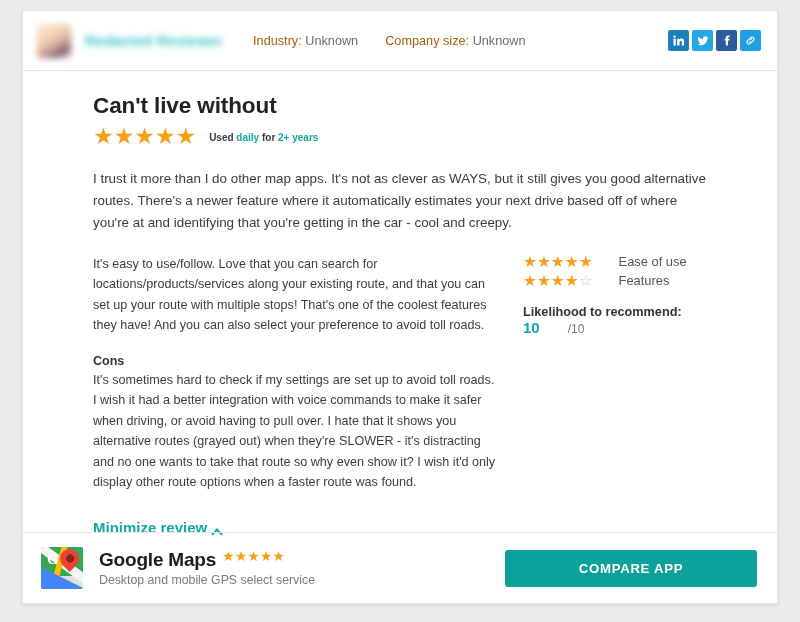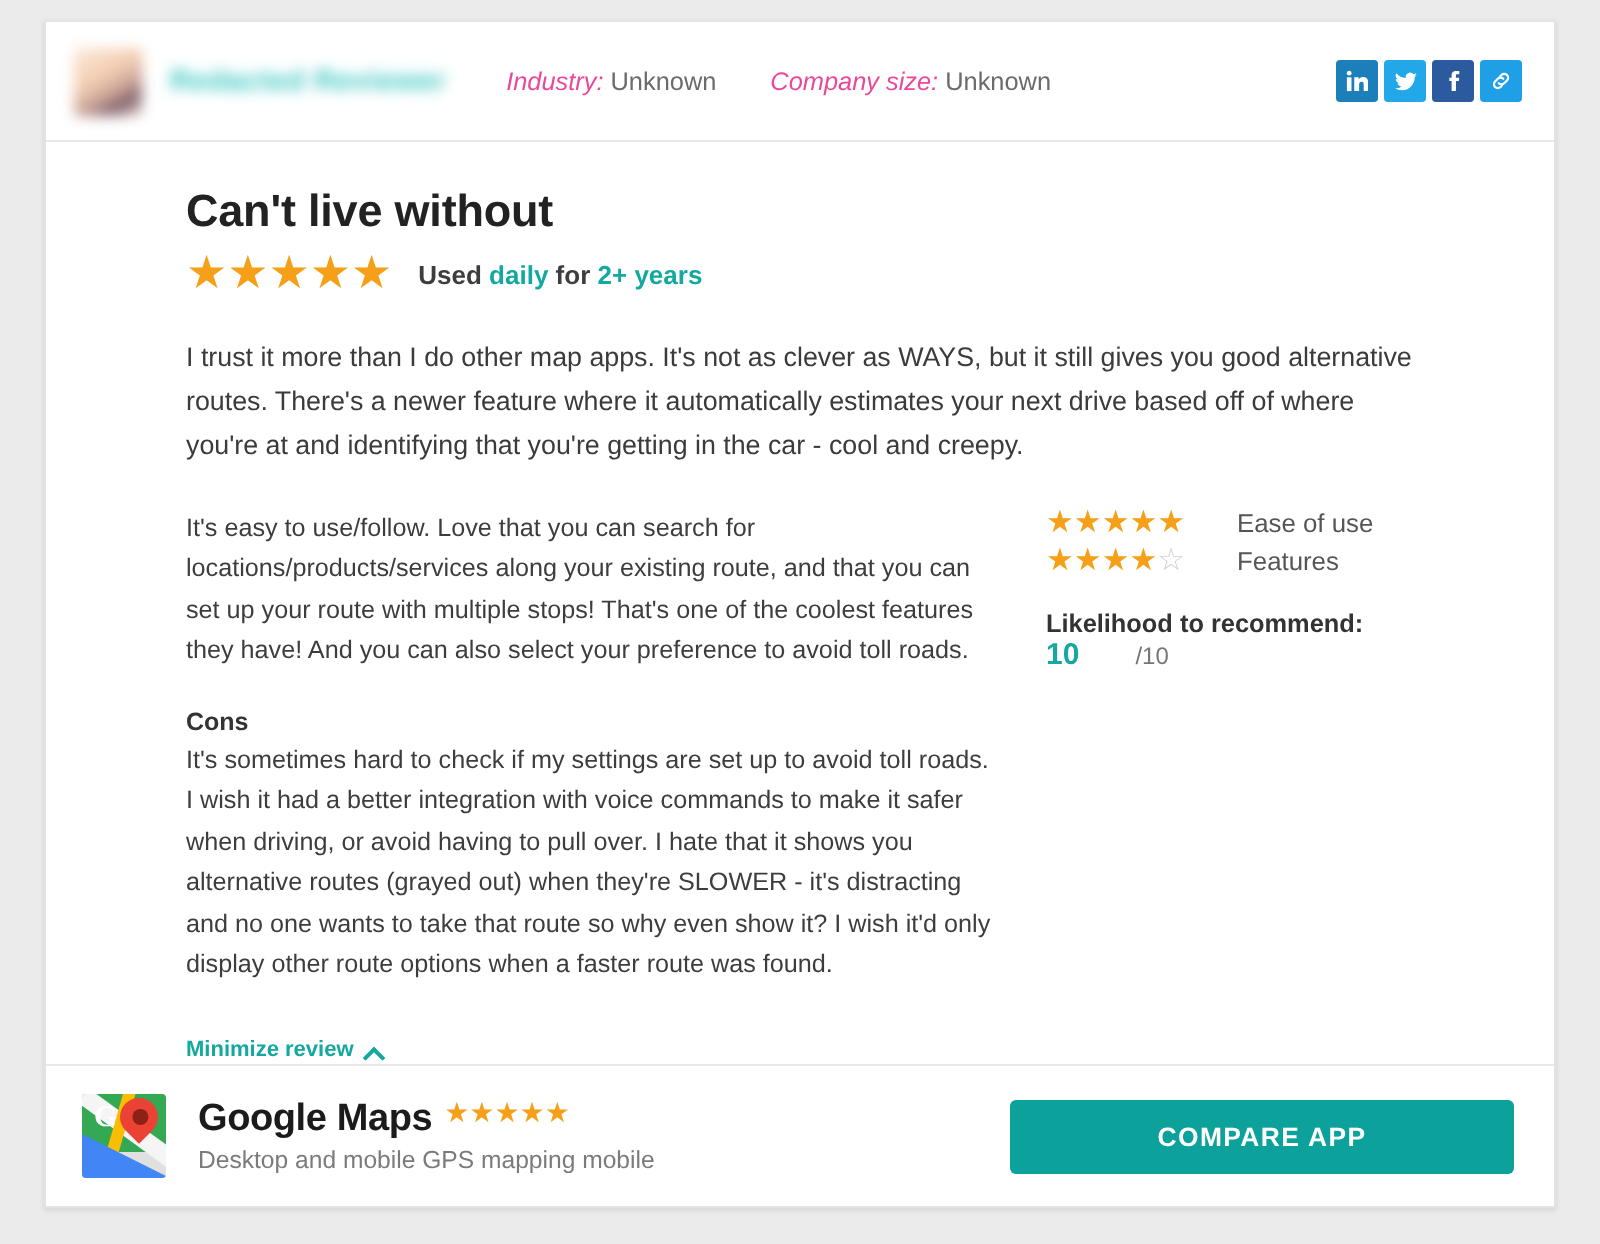--- a/index.html
+++ b/index.html
@@ -48,21 +48,21 @@
     color: #36c5c0;
     filter: blur(3.4px);
     letter-spacing: 0.3px;
     white-space: nowrap;
   }
   .meta-pair {
     font-size: 12.7px;
     color: #4a4a4a;
     white-space: nowrap;
   }
-  .meta-pair .mk { color: #ec4899; font-style: italic; }
+  .meta-pair .mk { color: #a16207; }
   .meta-pair .mv { color: #6b6b6b; }
   .meta-ind { margin-left: 30px; }
   .meta-size { margin-left: 27px; }
   .socials {
     margin-left: auto;
     display: flex;
     gap: 3px;
   }
   .sq {
     width: 21px; height: 21px;
@@ -89,21 +89,21 @@
     margin: 0 0 6px 0;
     letter-spacing: -0.1px;
   }
   .stars-line { display: flex; align-items: center; }
   .stars { display: inline-flex; line-height: 1; }
   .star { color: #f6a01a; font-size: 20px; letter-spacing: 0px; }
   .star.big { font-size: 23px; }
   .star.empty { color: #cfcfcf; }
   .usage {
     margin-left: 13px;
-    font-size: 13px;
+    font-size: 10px;
     font-weight: 700;
     color: #3d3d3d;
     position: relative; top: 1px;
   }
   .usage .hl { color: #13a8a0; }
 
   .title-right {
     flex: 0 0 auto;
     text-align: left;
     padding-top: 4px;
@@ -182,21 +182,21 @@
     margin-top: 16px;
     font-size: 12.7px;
     font-weight: 700;
     color: #333333;
   }
   .rb-recommend .num { color: #13a8a0; font-size: 15px; }
   .rb-recommend .den { color: #777777; font-weight: 400; font-size: 12px; padding-left: 28px; }
 
   .minimize {
     margin: 26px 0 0 0;
-    font-size: 11px;
+    font-size: 15px;
     font-weight: 700;
     color: #13a8a0;
     display: inline-flex;
     align-items: flex-end;
     gap: 6px;
     cursor: pointer;
   }
   .chev-up {
     display: inline-block;
     width: 8px; height: 8px;
@@ -431,20 +431,20 @@
         <div class="gm-title-row">
           <span class="gm-title">Google Maps</span>
           <span class="stars">
             <span class="star">★</span>
             <span class="star">★</span>
             <span class="star">★</span>
             <span class="star">★</span>
             <span class="star">★</span>
           </span>
         </div>
-        <div class="gm-sub">Desktop and mobile GPS mapping mobile</div>
+        <div class="gm-sub">Desktop and mobile GPS select service</div>
       </div>
 
       <button class="compare-btn">COMPARE APP</button>
     </div>
 
   </div>
 </div>
 
 </body></html>

